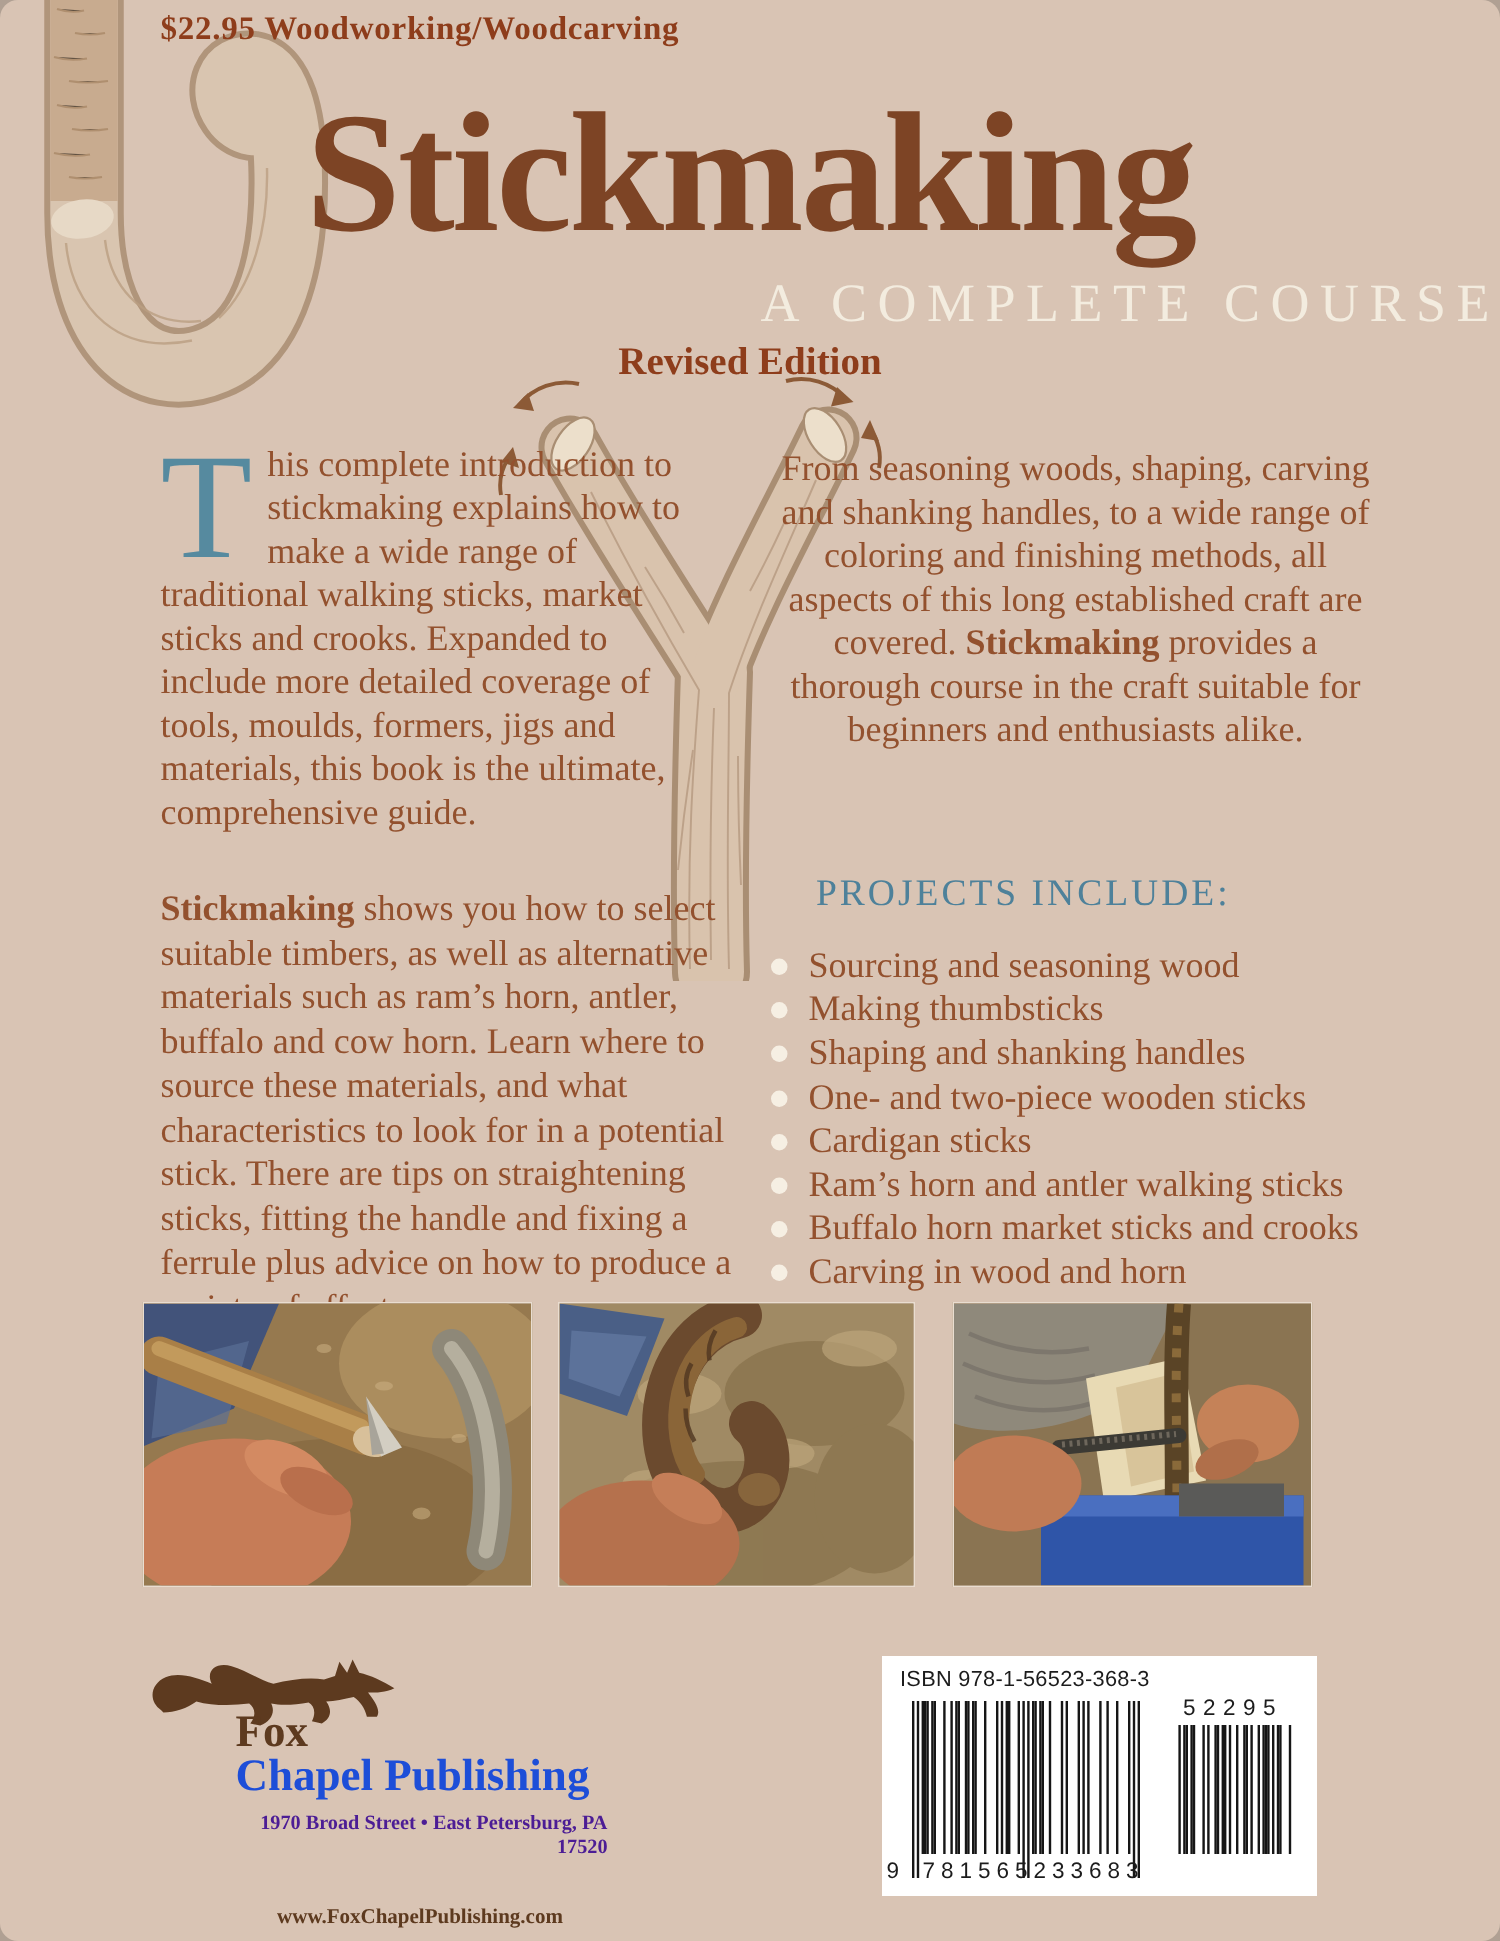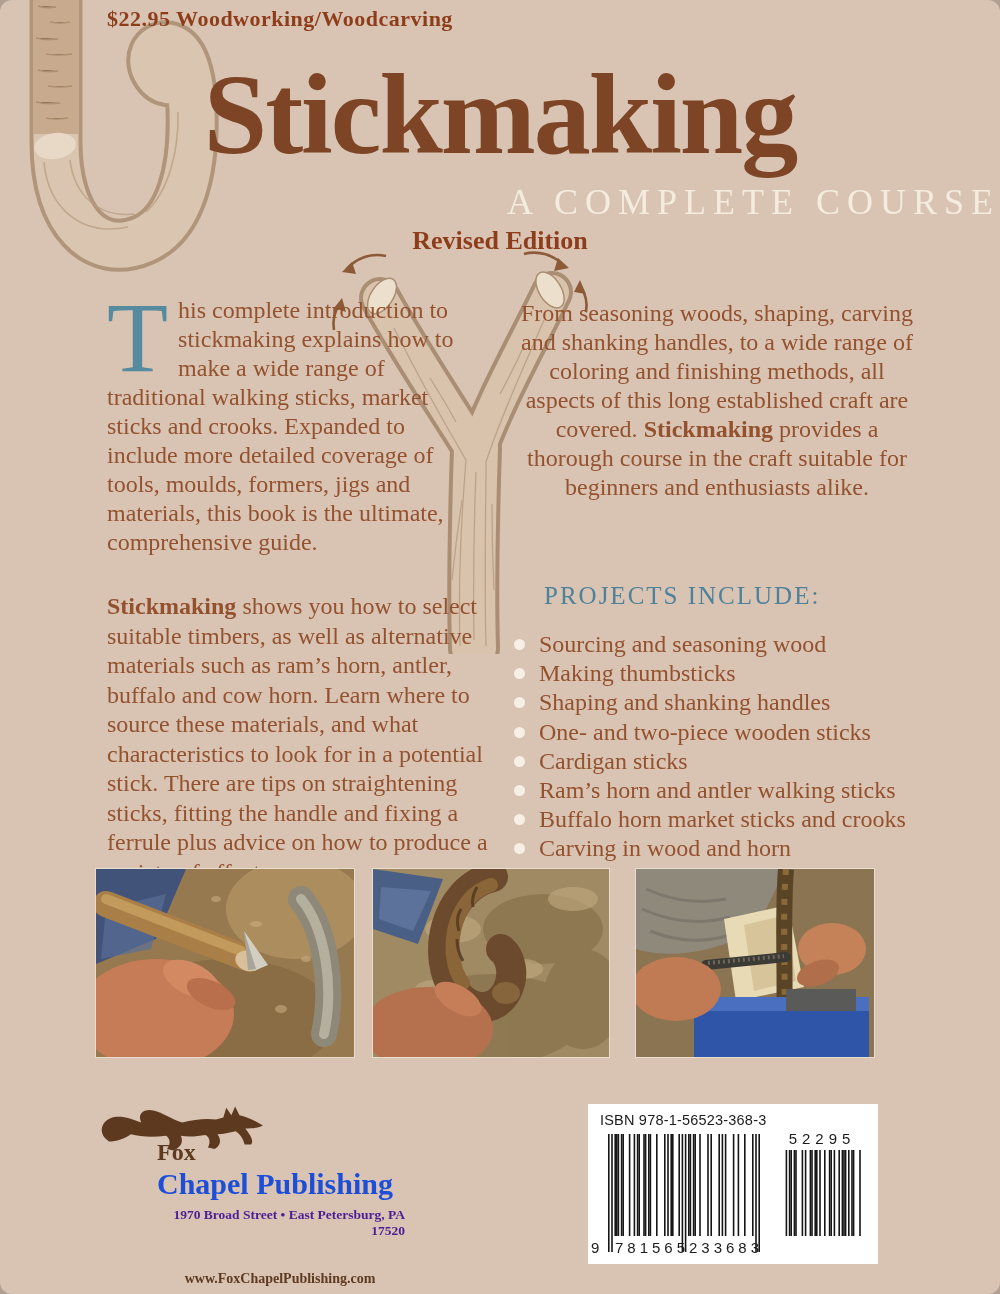--- a/index.html
+++ b/index.html
@@ -69,21 +69,21 @@
     background: #f6efe3;
   }
 
   .photo { top: 868px; height: 190px; overflow: hidden; border: 1px solid #e9ddd0; background:#8f7450; }
   .photo svg { display: block; }
   .photo-1 { left: 95px;  width: 260px; }
   .photo-2 { left: 372px; width: 238px; }
   .photo-3 { left: 635px; width: 240px; }
 
   .fox-svg { left: 95px; top: 1102px; }
-  .pub-name-1 { left: 157px; top: 1140px; font-size: 24px; font-weight: 700; color: #5d3a1f; line-height: 1; }
+  .pub-name-1 { left: 157px; top: 1140px; font-size: 30px; font-weight: 700; color: #5d3a1f; line-height: 1; }
   .pub-name-2 { left: 157px; top: 1169px; font-size: 30px; font-weight: 700; color: #1d4ed8; line-height: 1; }
   .pub-address { left: 155px; top: 1207px; width: 250px; text-align: right; font-size: 13.5px; font-weight: 700; color: #4c1d95; }
   .pub-url     { left: 155px; top: 1227px; width: 250px; text-align: center; font-size: 14px; font-weight: 700; color: #5d3a1f; margin-top: 44px; }
 
   .barcode-box {
     left: 588px; top: 1072px; width: 290px; height: 160px;
     background: #ffffff;
     font-family: "Liberation Sans", sans-serif;
     color: #1c1c1c;
     margin-top: 32px;

